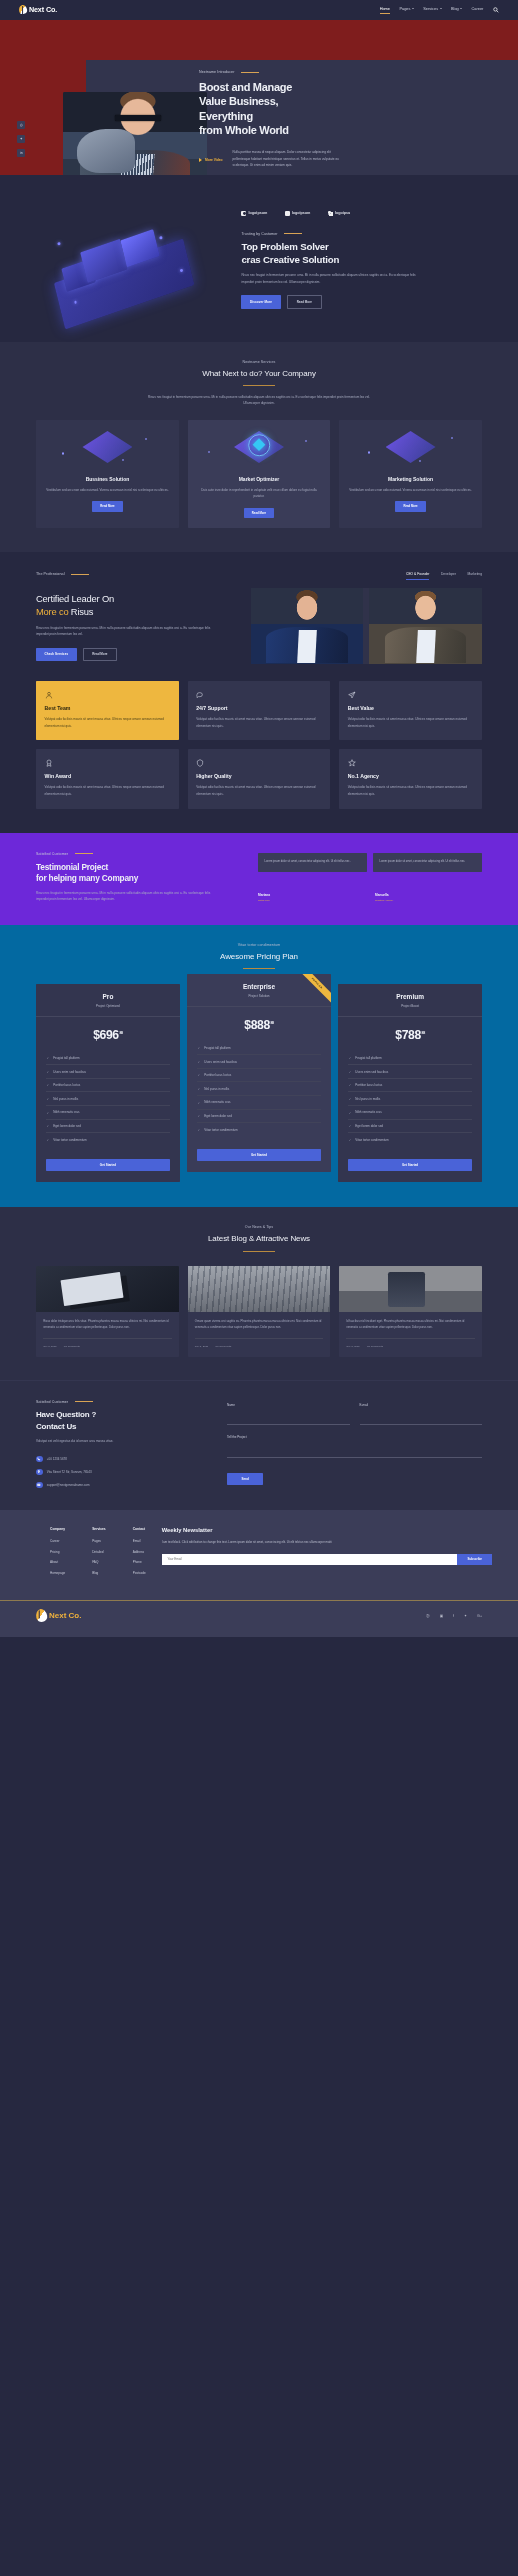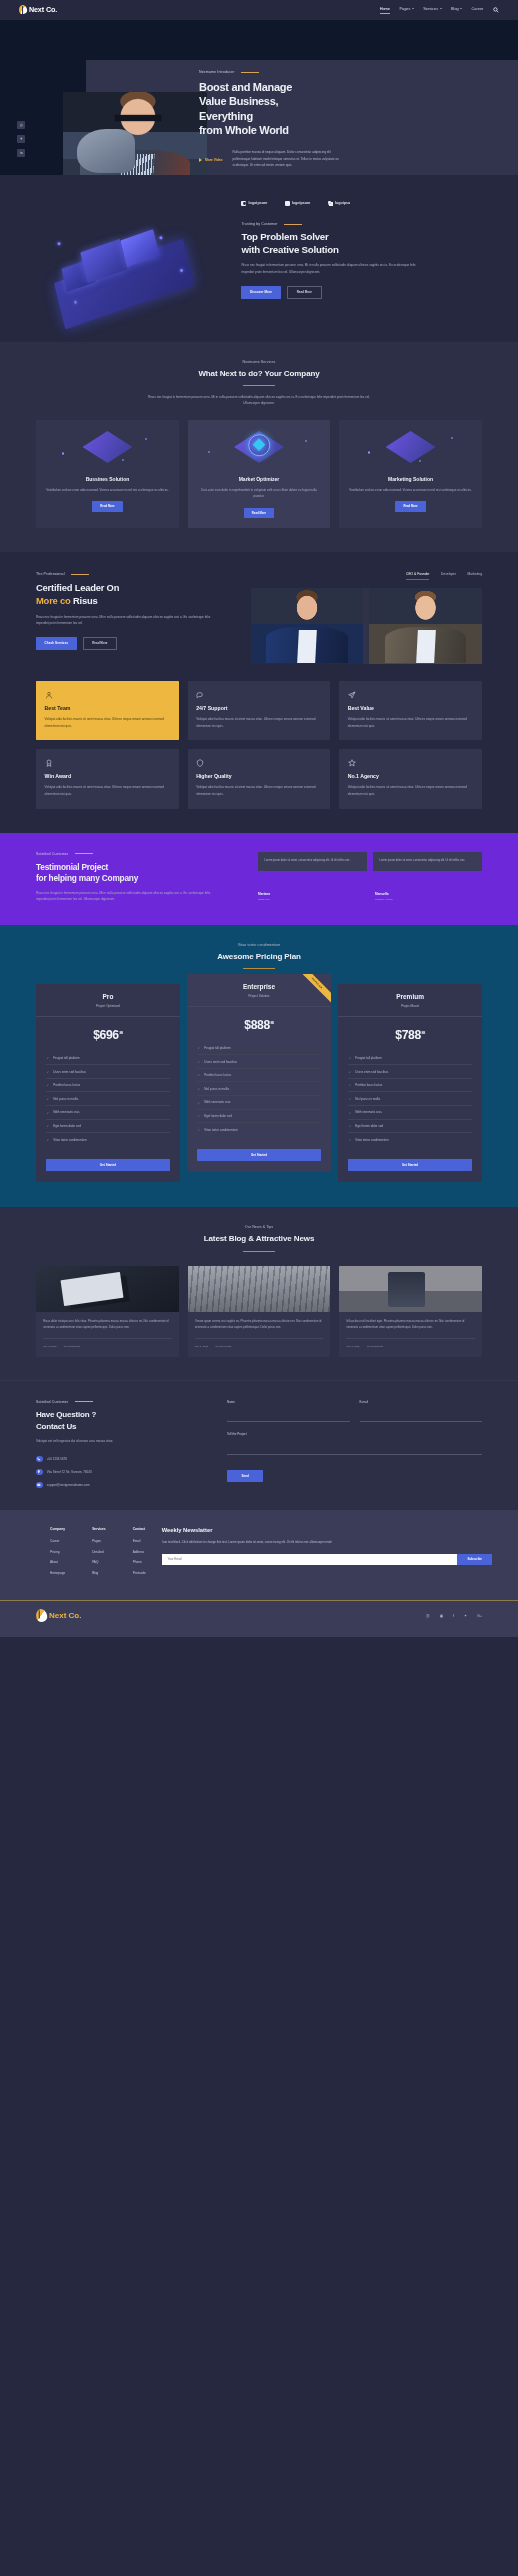--- a/index.html
+++ b/index.html
@@ -1,36 +1,36 @@
 <!DOCTYPE html>
 <html style="font-size:11.5px"><head>
 <meta charset="utf-8">
 <style>
   *{box-sizing:border-box;margin:0;padding:0}
   body{width:518px;background:#262840;font-family:"Liberation Sans",sans-serif;color:#fff;-webkit-font-smoothing:antialiased;}
   .wrap{width:518px;overflow:hidden;}
-  .container{width:446px;margin:0 auto;}
+  .container{width:446px;margin:0 auto;align-items:center;}
   a{text-decoration:none;color:inherit}
 
   
   .header{height:20px;display:flex;align-items:center;padding:0 18.7px;background:#262840;}
   .logo{display:flex;align-items:center;gap:2.2px;font-size:7.2px;font-weight:700;letter-spacing:-0.1px}
   .logo-mark{width:8px;height:9.4px;border-radius:50% 50% 50% 50%/60% 60% 40% 40%;background:linear-gradient(135deg,#f0b23c 0 48%,#fff 48% 100%);transform:rotate(-12deg);position:relative;flex:none}
   .logo-mark:after{content:"";position:absolute;left:2.9px;top:0.7px;width:1.1px;height:8px;background:#2b2d45;transform:rotate(12deg)}
   .logo-txt{color:#fff}
   .nav{margin-left:auto;display:flex;align-items:center;gap:9.4px;font-size:3.9px;color:#cfd2e0}
   .nav .item{position:relative;padding-bottom:2.2px;display:flex;align-items:center;gap:1.4px;cursor:pointer}
   .nav .item.active{color:#fff}
   .nav .item.active:after{content:"";position:absolute;left:0;right:0;bottom:0;height:0.6px;background:#d8a354}
   .caret{width:0;height:0;border-left:1.2px solid transparent;border-right:1.2px solid transparent;border-top:1.6px solid #cfd2e0;display:inline-block}
   .srch{width:6.5px;height:6.5px;display:flex;align-items:center;justify-content:center;cursor:pointer}
   .srch svg{width:5.8px;height:5.8px}
 
   
-  .hero{position:relative;height:155px;background:#0f172a;overflow:hidden}
+  .hero{position:relative;height:155px;background:#7f1d1d;overflow:hidden}
   .hero-panel{position:absolute;left:86px;top:40px;right:0;height:115px;background:#32344d;}
   .hero-photo{position:absolute;left:63px;top:72px;width:144px;height:104px;border-radius:1.4px;overflow:hidden;
     background:
       radial-gradient(ellipse 29px 30px at 52% 24%,#e6b89a 0 58%,rgba(230,184,154,0) 62%),
       radial-gradient(ellipse 24.5px 14.4px at 52% 9%,#6d4b33 0 70%,rgba(109,75,51,0) 74%),
       linear-gradient(180deg,#1d2230 0 38%,#39465e 38% 64%,#2c3648 64% 100%),
       #1b2030;}
   .ph-suit{position:absolute;left:12%;top:56%;width:76%;height:46%;background:linear-gradient(100deg,#4a5668,#323d4f 55%,#6d3b34);border-radius:38% 38% 0 0/28% 28% 0 0}
   .ph-shirt{position:absolute;left:40%;top:60%;width:22%;height:40%;background:repeating-linear-gradient(90deg,#cfd9e6 0 1.4px,#3b4a63 1.4px 2.9px),repeating-linear-gradient(0deg,#cfd9e6 0 1.4px,#3b4a63 1.4px 2.9px);opacity:.95;transform:skewX(-4deg)}
   .ph-arm{position:absolute;left:10%;top:36%;width:40%;height:42%;background:linear-gradient(150deg,#96a2b4,#5d6a80);border-radius:50% 30% 22% 40%}
@@ -65,41 +65,41 @@
   .lg-g.s{background:radial-gradient(circle at 30% 30%,#fff 28%,transparent 30%),radial-gradient(circle at 72% 36%,#fff 24%,transparent 26%),radial-gradient(circle at 36% 74%,#fff 26%,transparent 28%),radial-gradient(circle at 76% 76%,#fff 22%,transparent 24%);border-radius:0}
   .h2{font-size:9.7px;line-height:1.32;font-weight:800;letter-spacing:-0.2px;color:#eef0f6;margin-top:5px}
   .body-p{font-size:3.1px;line-height:2.15;color:#a9adc2;margin-top:5.8px;max-width:184px}
   .solver-btns{display:flex;gap:6.5px;margin-top:10px}
   .btn-primary{background:#4a63d8;color:#fff;font-size:3px;font-weight:700;padding:3.6px 8.6px;border:none;border-radius:0.7px;cursor:pointer;letter-spacing:0.1px}
   .btn-ghost{background:transparent;color:#cdd0de;font-size:3px;font-weight:700;padding:3.6px 8.6px;border:0.4px solid #5b5e78;border-radius:0.7px;cursor:pointer}
 
   
   .services{background:#2d2f47;padding:18.7px 0 24.5px;text-align:center}
   .sec-eyebrow{font-size:3.6px;color:#b9bdd0;letter-spacing:0.1px}
-  .sec-h2{font-size:8px;font-weight:700;color:#eef0f6;margin-top:5px;letter-spacing:-0.1px}
+  .sec-h2{font-size:8px;font-weight:400;color:#eef0f6;margin-top:5px;letter-spacing:-0.1px}
   .sec-rule{width:32px;height:1px;background:#b98a3f;margin:7.2px auto 0}
   .sec-p{font-size:3.1px;line-height:2.2;color:#a9adc2;margin:7.2px auto 0;max-width:238px}
   .cards{display:flex;gap:8.6px;margin-top:13px}
   .card{flex:1;background:#33354f;padding:0 8.6px 10px;text-align:center;border-radius:0.7px}
   .card.mid{background:#3a3c58}
   .card-art{height:45px;position:relative;margin:4.3px -8.6px 0;overflow:hidden}
   .ca-core{position:absolute;left:50%;top:50%;transform:translate(-50%,-50%);width:50px;height:32px;background:
       linear-gradient(125deg,rgba(120,90,255,.85),rgba(60,70,210,.5));clip-path:polygon(50% 0,100% 50%,50% 100%,0 50%);filter:blur(0.1px)}
   .ca-ring{position:absolute;left:50%;top:46%;transform:translate(-50%,-50%);width:21.6px;height:21.6px;border-radius:50%;border:1.2px solid rgba(120,220,255,.8);box-shadow:0 0 7.2px rgba(90,200,255,.6)}
   .ca-chip{position:absolute;left:50%;top:46%;transform:translate(-50%,-50%) rotate(45deg);width:9.4px;height:9.4px;background:#35c6f4;box-shadow:0 0 7.2px #35c6f4}
   .ca-node{position:absolute;width:2.4px;height:2.4px;border-radius:50%;background:#20243a;border:0.7px solid #8f93ff}
   .card-title{font-size:5px;font-weight:700;color:#f0f2f8;margin-top:6.5px}
   .card-p{font-size:3px;line-height:2.1;color:#a9adc2;margin-top:5px}
   .btn-sm{margin-top:8px;background:#4a63d8;color:#fff;font-size:2.8px;font-weight:700;padding:3.2px 8px;border:none;border-radius:0.7px;cursor:pointer}
 
   
   .team{background:#262840;padding:20px 0 0}
   .team-top{display:flex;gap:11.5px}
   .team-left{width:203px;flex:none}
-  .team-h2{font-size:9.4px;line-height:1.35;font-weight:700;letter-spacing:-0.2px;color:#eef0f6;margin-top:6px}
+  .team-h2{font-size:9.4px;line-height:1.35;font-weight:400;letter-spacing:-0.2px;color:#eef0f6;margin-top:17px}
   .team-h2 .hl{color:#f0b23c}
   .team-btns{display:flex;gap:5.8px;margin-top:10px}
   .team-right{flex:1}
   .team-tabs{display:flex;gap:11.5px;justify-content:flex-end;font-size:3.3px;color:#b6bacc;margin-bottom:7.2px}
   .team-tabs .t{padding-bottom:2.9px;cursor:pointer}
   .team-tabs .t.active{color:#fff;border-bottom:0.9px solid #4a63d8}
   .team-photos{display:flex;gap:5.8px;background:#30324a;padding:0}
   .tphoto{flex:1;height:76px;position:relative;overflow:hidden;background:#1d2233}
   .tp1{background:
       radial-gradient(ellipse 16px 18.7px at 50% 26%,#e3b394 0 62%,rgba(0,0,0,0) 66%),
@@ -135,21 +135,21 @@
   .testi-left{width:209px;flex:none}
   .testi-h2{font-size:8.3px;line-height:1.35;font-weight:800;letter-spacing:-0.2px;color:#eef0f6;margin-top:5.8px}
   .testi-right{flex:1;display:flex;gap:5.8px;flex-wrap:wrap;align-content:flex-start}
   .tcard{width:calc(50% - 2.9px);background:#3a3c58;padding:6.5px 6.5px 7.2px;border-radius:0.7px}
   .tcard p{font-size:2.7px;line-height:1.95;color:#b7bbcd}
   .tname{font-size:3.2px;font-weight:700;color:#f0f2f8;margin-top:6.5px}
   .trole{font-size:2.5px;color:#f0b23c;margin-top:2.2px}
   .tmeta{display:flex;gap:10px;margin-top:8.6px}
 
   
-  .pricing{background:#0c4a6e;padding:18.7px 0 24.5px;text-align:center}
+  .pricing{background:#0369a1;padding:18.7px 0 24.5px;text-align:center}
   .ptable{display:flex;gap:7.2px;margin-top:14.4px;align-items:flex-start}
   .pcol{flex:1;background:#33354f;border-radius:0.7px;overflow:hidden;position:relative}
   .pcol.pop{background:#3a3c58;margin-top:-10px;padding-bottom:0}
   .phead{padding:9.4px 0 8.6px;border-bottom:0.4px solid #45475f}
   .pname{font-size:6.5px;font-weight:800;color:#f1f3f9}
   .psub{font-size:3px;color:#b3b7ca;margin-top:3.6px}
   .ribbon{position:absolute;right:0;top:0;width:33px;height:33px;overflow:hidden}
   .ribbon i{position:absolute;right:-10px;top:6.5px;width:48px;text-align:center;background:#eeb73f;color:#3a3015;font-size:2.4px;font-weight:700;letter-spacing:0.4px;transform:rotate(45deg);padding:1.8px 0;font-style:normal}
   .pprice{padding:10.8px 0 9.4px;font-size:12.2px;font-weight:800;color:#f2f4f9;letter-spacing:-0.4px}
   .pprice sup{font-size:3.6px;vertical-align:super;font-weight:700;margin-left:0.7px}
@@ -307,21 +307,21 @@
               <span class="lg-g s"></span>
               <span>logoipsu</span>
             </div>
         </div>
         <div class="eyebrow">
           <span>Trusting by Customer</span>
             <span class="bar"></span>
         </div>
         <div class="h2">
           <div>Top Problem Solver</div>
-          <div>with Creative Solution</div>
+          <div>cras Creative Solution</div>
         </div>
         <div class="body-p">Risus nec feugiat in fermentum posuere urna. Mi in nulla posuere sollicitudin aliquam ultrices sagittis orci a. Eu scelerisque felis imperdiet proin fermentum leo vel. Ullamcorper dignissim.</div>
         <div class="solver-btns">
           <button class="btn-primary">Discover More</button>
           <button class="btn-ghost">Read More</button>
         </div>
       </div>
     </div>
   </div>
 

